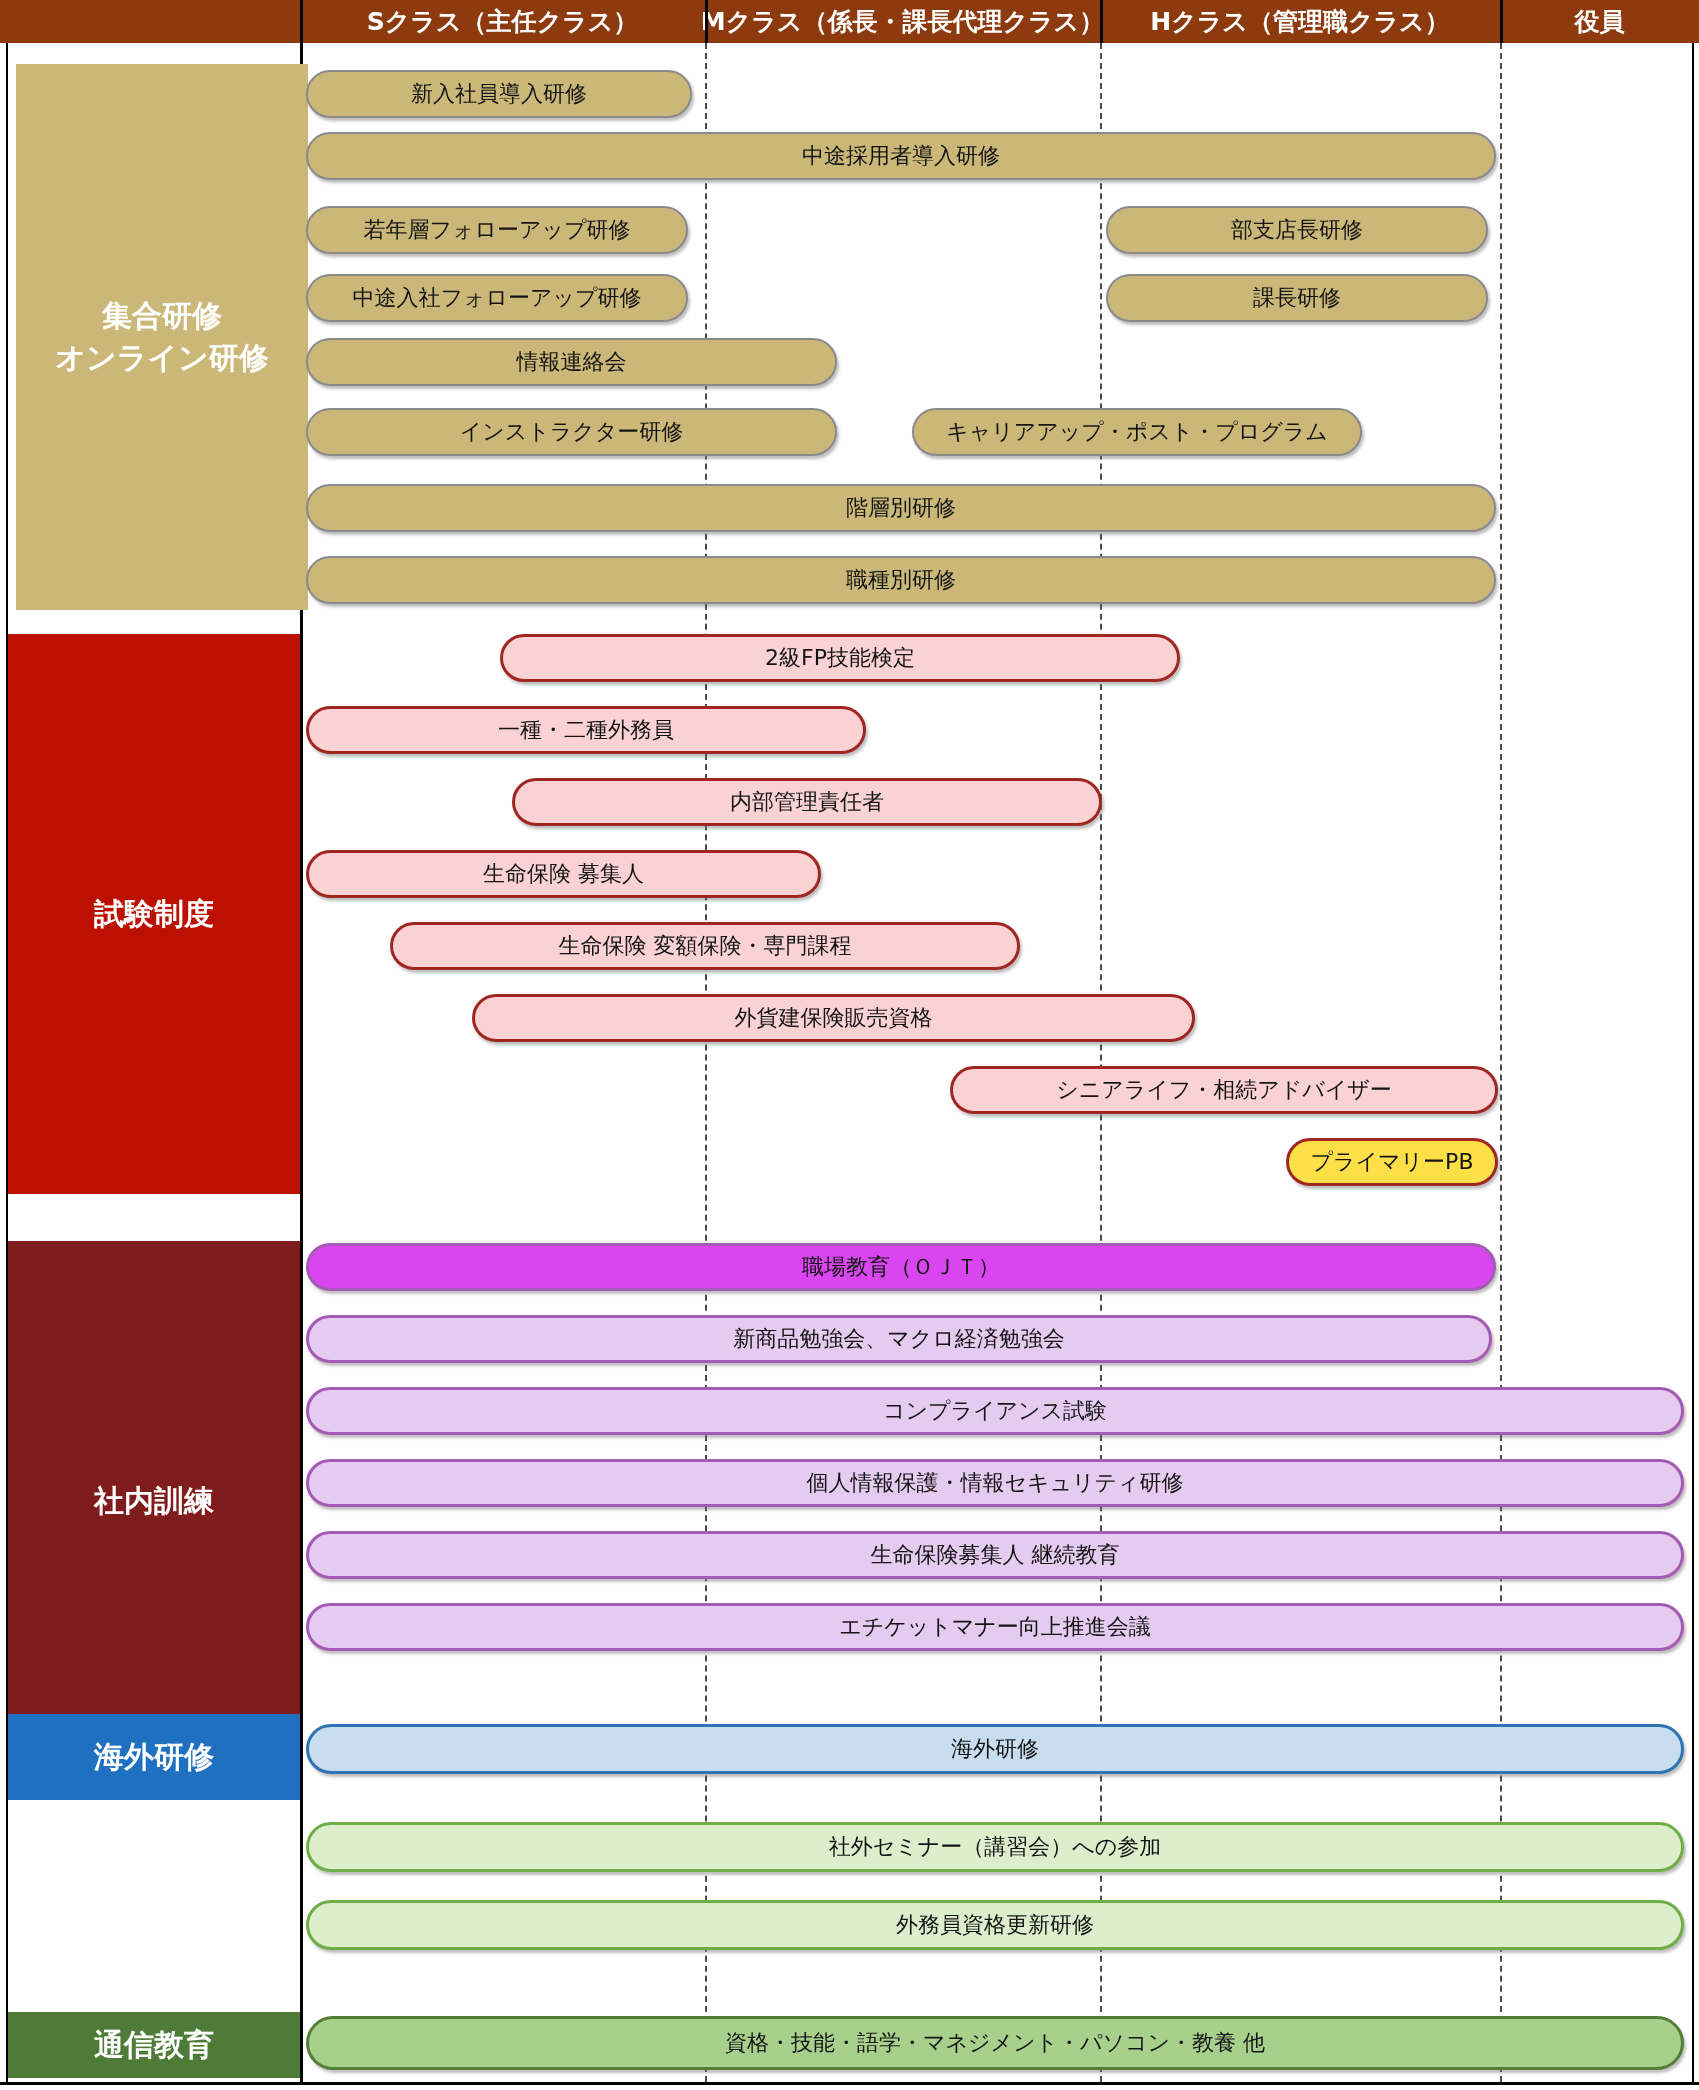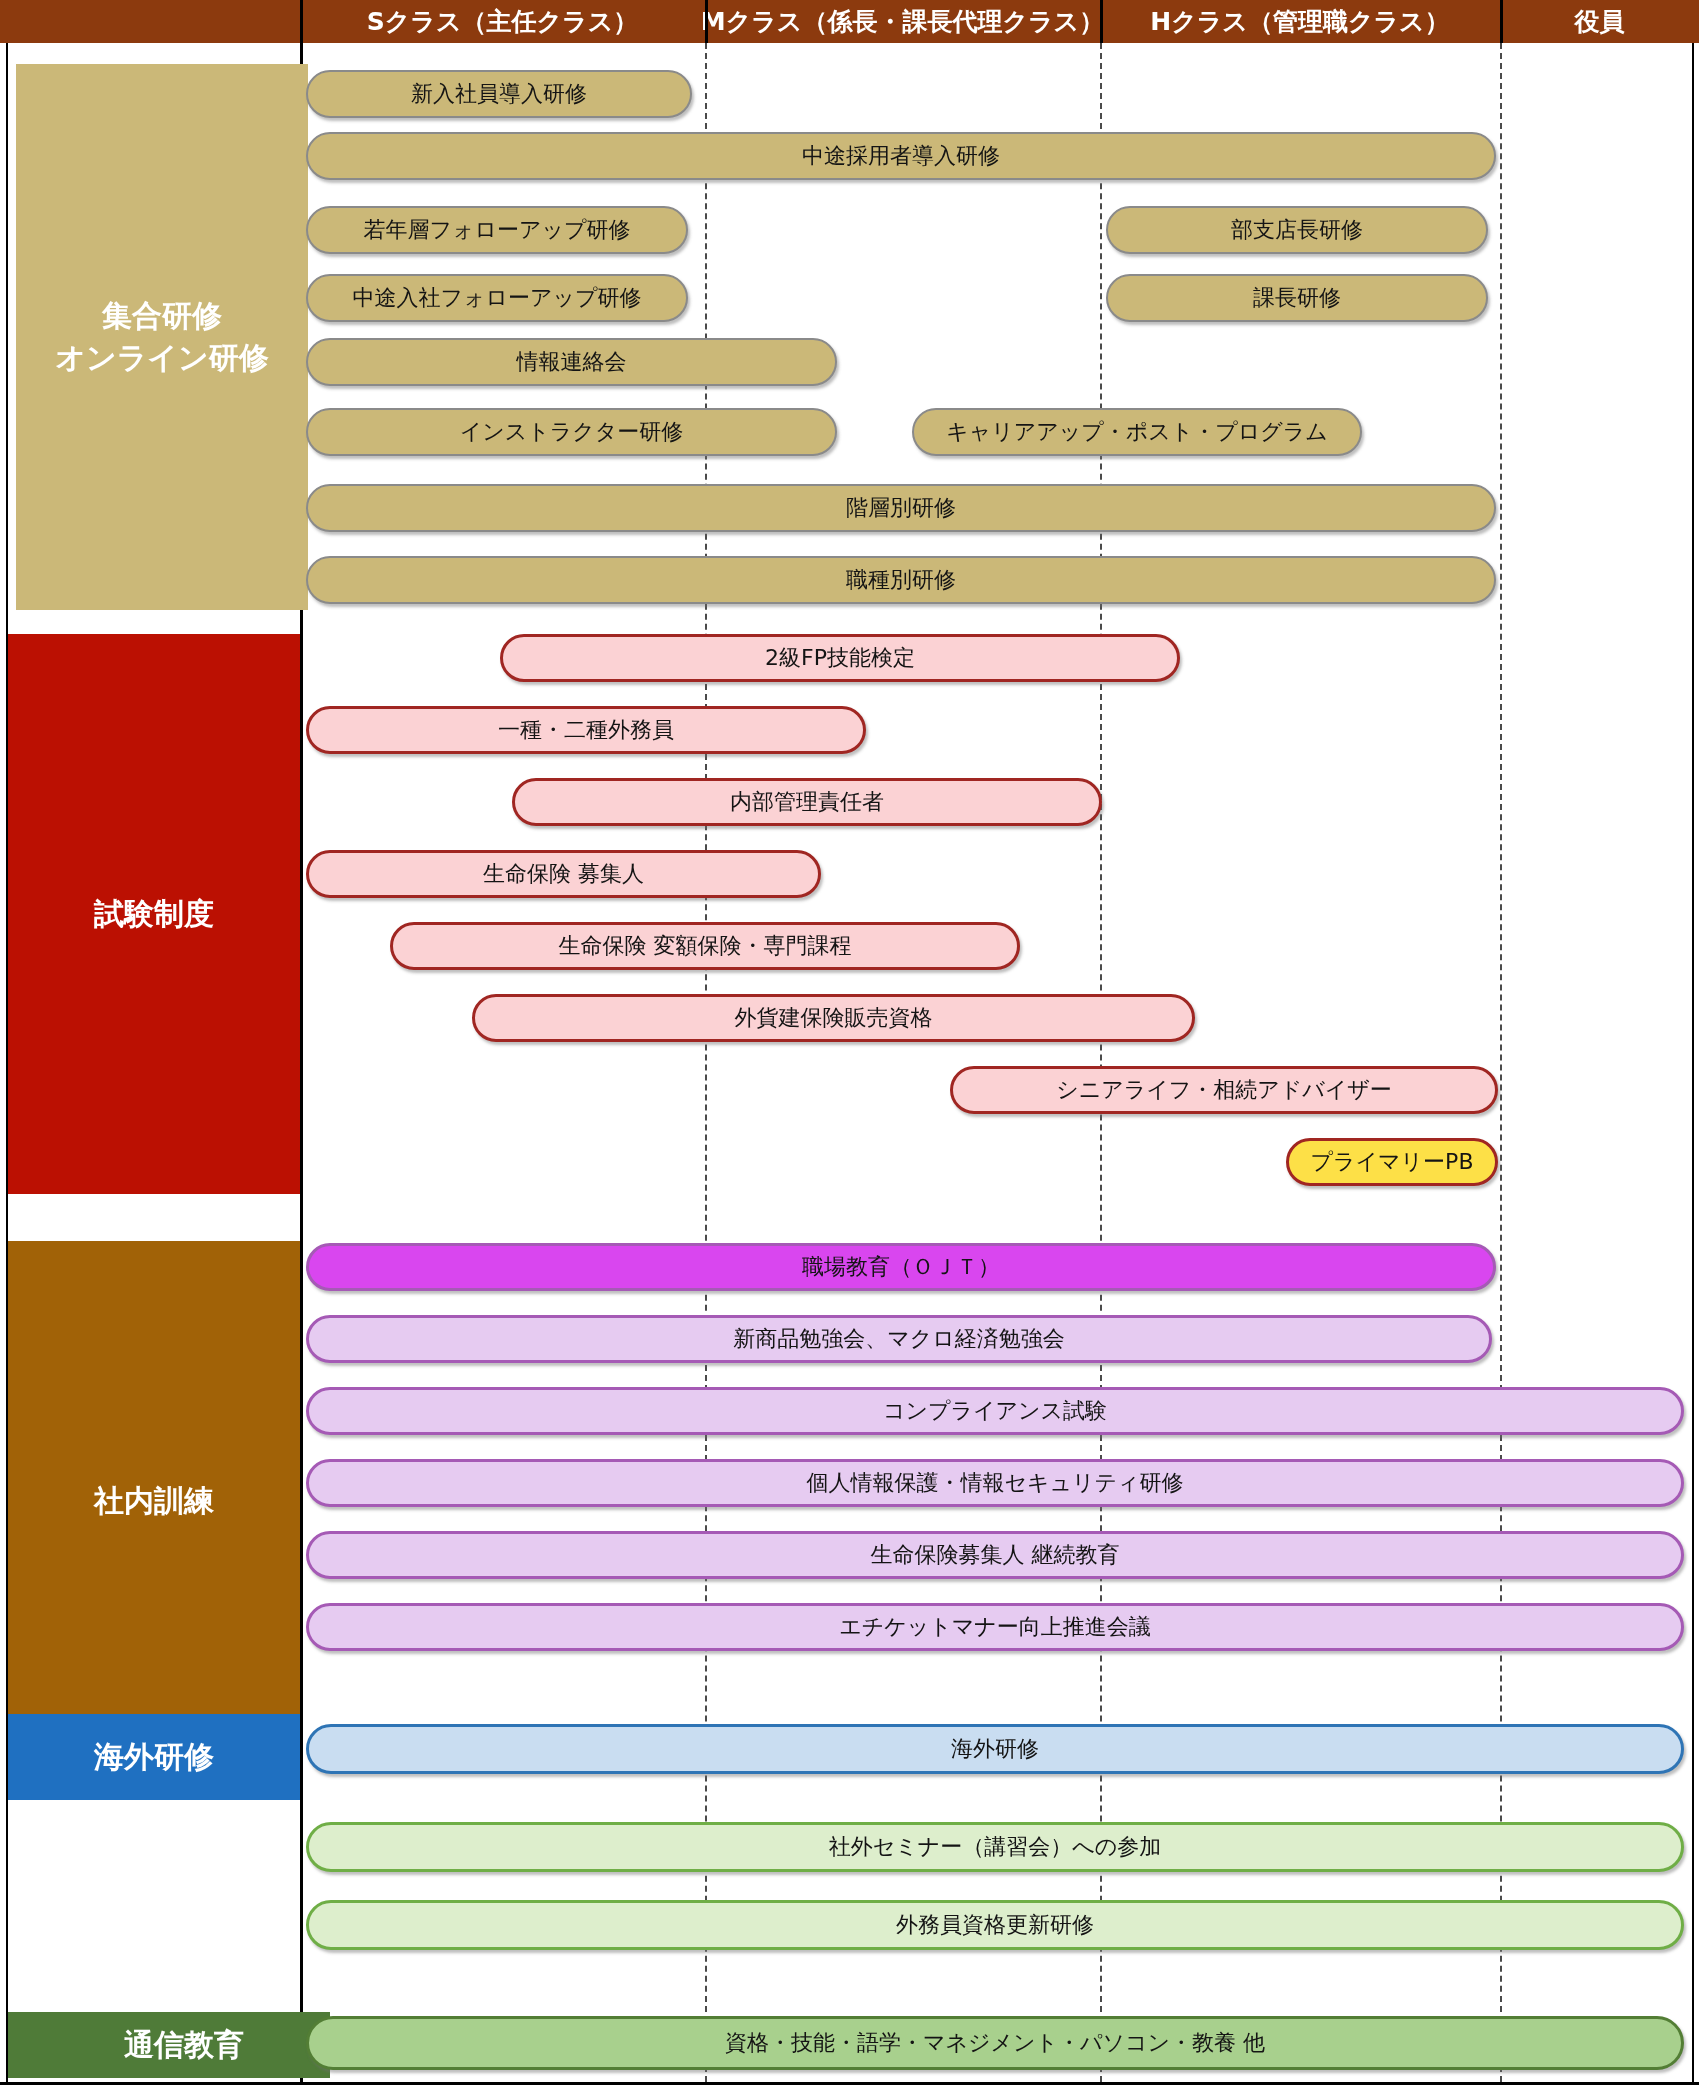--- a/index.html
+++ b/index.html
@@ -106,21 +106,21 @@
     </div>
     <div class="pill" style="left: 472px; top: 994px; width: 723px; height: 48px; background: rgb(251, 210, 212); border: 3px solid rgb(160, 38, 34); border-radius: 28px;">
       <div>外貨建保険販売資格</div>
     </div>
     <div class="pill" style="left: 950px; top: 1066px; width: 548px; height: 48px; background: rgb(251, 210, 212); border: 3px solid rgb(160, 38, 34); border-radius: 28px;">
       <div>シニアライフ・相続アドバイザー</div>
     </div>
     <div class="pill" style="left: 1286px; top: 1138px; width: 212px; height: 48px; background: #fde047; border: 3px solid rgb(160, 38, 34); border-radius: 28px;">
       <div>プライマリーPB</div>
     </div>
-    <div class="block" style="top: 1241px; height: 520px; background: #a16207;">
+    <div class="block" style="top: 1241px; height: 520px; background: #7f1d1d;">
       <div>社内訓練</div>
     </div>
     <div class="pill" style="left: 306px; top: 1243px; width: 1190px; height: 48px; background: #d946ef; border: 3px solid rgb(165, 90, 181); border-radius: 28px;">
       <div>職場教育（ＯＪＴ）</div>
     </div>
     <div class="pill" style="left: 306px; top: 1315px; width: 1186px; height: 48px; background: rgb(230, 203, 241); border: 3px solid rgb(165, 90, 181); border-radius: 28px;">
       <div>新商品勉強会、マクロ経済勉強会</div>
     </div>
     <div class="pill" style="left: 306px; top: 1387px; width: 1378px; height: 48px; background: rgb(230, 203, 241); border: 3px solid rgb(165, 90, 181); border-radius: 28px;">
       <div>コンプライアンス試験</div>
@@ -139,19 +139,19 @@
     </div>
     <div class="pill" style="left: 306px; top: 1724px; width: 1378px; height: 50px; background: rgb(201, 221, 241); border: 3px solid rgb(46, 116, 181); border-radius: 29px;">
       <div>海外研修</div>
     </div>
     <div class="pill" style="left: 306px; top: 1822px; width: 1378px; height: 50px; background: rgb(221, 238, 204); border: 3px solid rgb(111, 174, 70); border-radius: 29px;">
       <div>社外セミナー（講習会）への参加</div>
     </div>
     <div class="pill" style="left: 306px; top: 1900px; width: 1378px; height: 50px; background: rgb(221, 238, 204); border: 3px solid rgb(111, 174, 70); border-radius: 29px;">
       <div>外務員資格更新研修</div>
     </div>
-    <div class="block" style="top: 2012px; height: 66px; background: rgb(79, 123, 56); padding-left: 30px;">
+    <div class="block" style="top: 2012px; height: 66px; background: rgb(79, 123, 56);">
       <div>通信教育</div>
     </div>
     <div class="pill" style="left: 306px; top: 2016px; width: 1378px; height: 54px; background: rgb(168, 208, 141); border: 3px solid rgb(83, 126, 53); border-radius: 31px;">
       <div>資格・技能・語学・マネジメント・パソコン・教養 他</div>
     </div>
   </div>
 
 </body></html>

